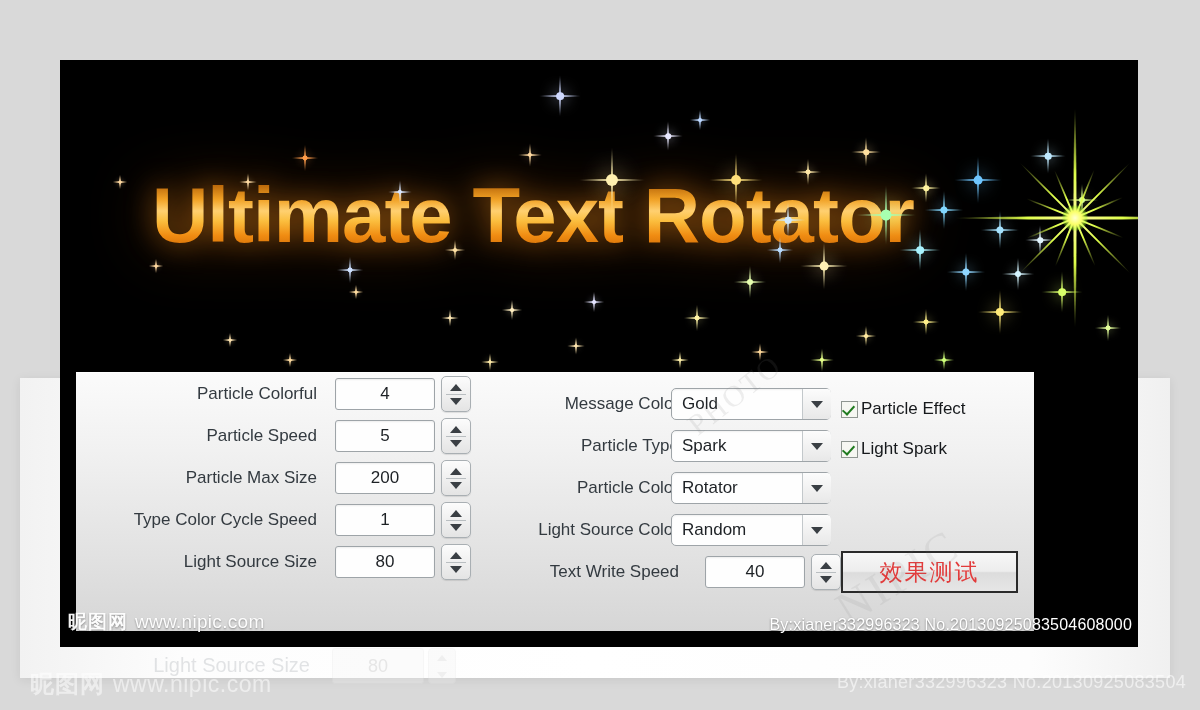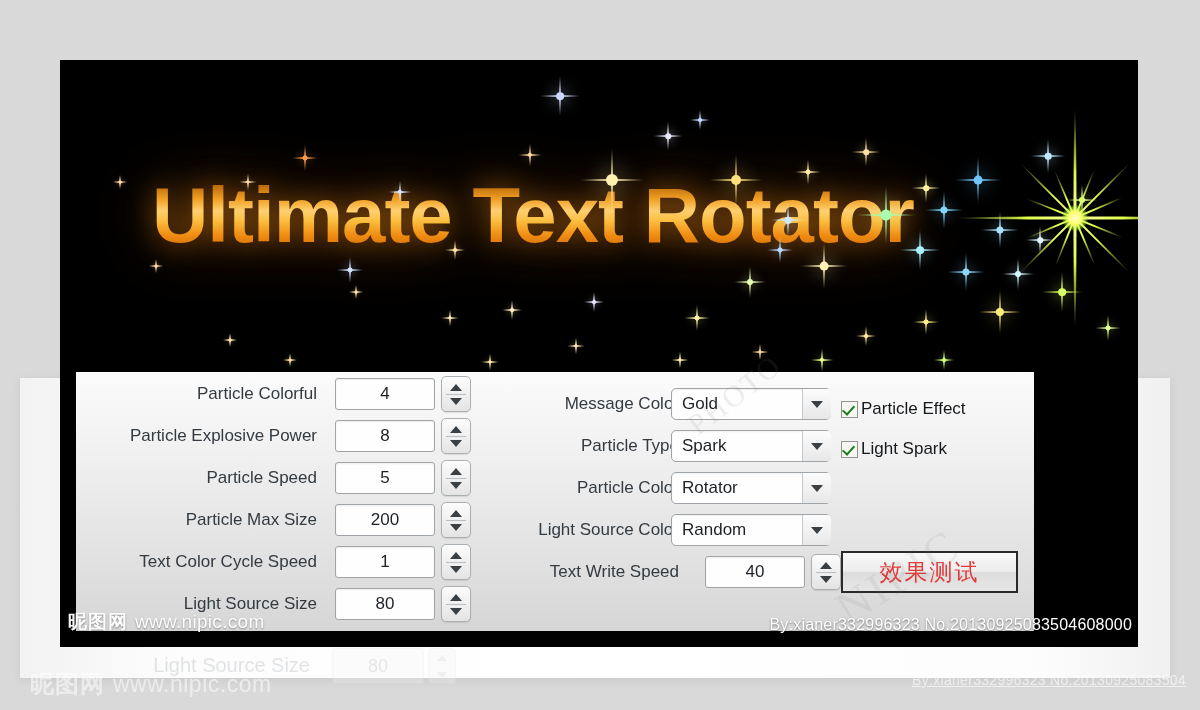--- a/index.html
+++ b/index.html
@@ -41,21 +41,21 @@
 
   .wm-ghost{
     position:absolute;left:30px;top:668px;opacity:.55;
     display:flex;align-items:center;gap:8px;color:#ffffff;
   }
   .wm-ghost .cjk{font-family:"DejaVu Sans",sans-serif;font-size:24px;font-weight:bold;letter-spacing:1px;}
   .wm-ghost .url{font-size:23px;letter-spacing:.5px;}
 
   .code-ghost{
     position:absolute;right:14px;top:672px;color:#ffffff;opacity:.6;
-    font-size:14px;letter-spacing:.3px;white-space:nowrap;text-decoration:underline;
+    font-size:18px;letter-spacing:.3px;white-space:nowrap;
   }
 
   
   #app-window{
     position:absolute;left:60px;top:60px;width:1078px;height:587px;
     background:#000;overflow:hidden;
   }
 
   
   #stage{position:absolute;left:0;top:0;width:100%;height:312px;background:#000;overflow:hidden;}
@@ -473,48 +473,39 @@
         <div class="row">
           <div class="lbl">Particle Colorful</div>
           <div class="numfield">4</div>
           <div class="spinner">
             <i class="up"></i>
             <div class="div"></div>
             <i class="dn"></i>
           </div>
         </div>
         <div class="row">
-          <div class="lbl">Particle Explosive Power</div>
-          <div class="numfield">8</div>
-          <div class="spinner">
-            <i class="up"></i>
-            <div class="div"></div>
-            <i class="dn"></i>
-          </div>
-        </div>
-        <div class="row">
           <div class="lbl">Particle Speed</div>
           <div class="numfield">5</div>
           <div class="spinner">
             <i class="up"></i>
             <div class="div"></div>
             <i class="dn"></i>
           </div>
         </div>
         <div class="row">
           <div class="lbl">Particle Max Size</div>
           <div class="numfield">200</div>
           <div class="spinner">
             <i class="up"></i>
             <div class="div"></div>
             <i class="dn"></i>
           </div>
         </div>
         <div class="row">
-          <div class="lbl">Text Color Cycle Speed</div>
+          <div class="lbl">Type Color Cycle Speed</div>
           <div class="numfield">1</div>
           <div class="spinner">
             <i class="up"></i>
             <div class="div"></div>
             <i class="dn"></i>
           </div>
         </div>
         <div class="row">
           <div class="lbl">Light Source Size</div>
           <div class="numfield">80</div>

